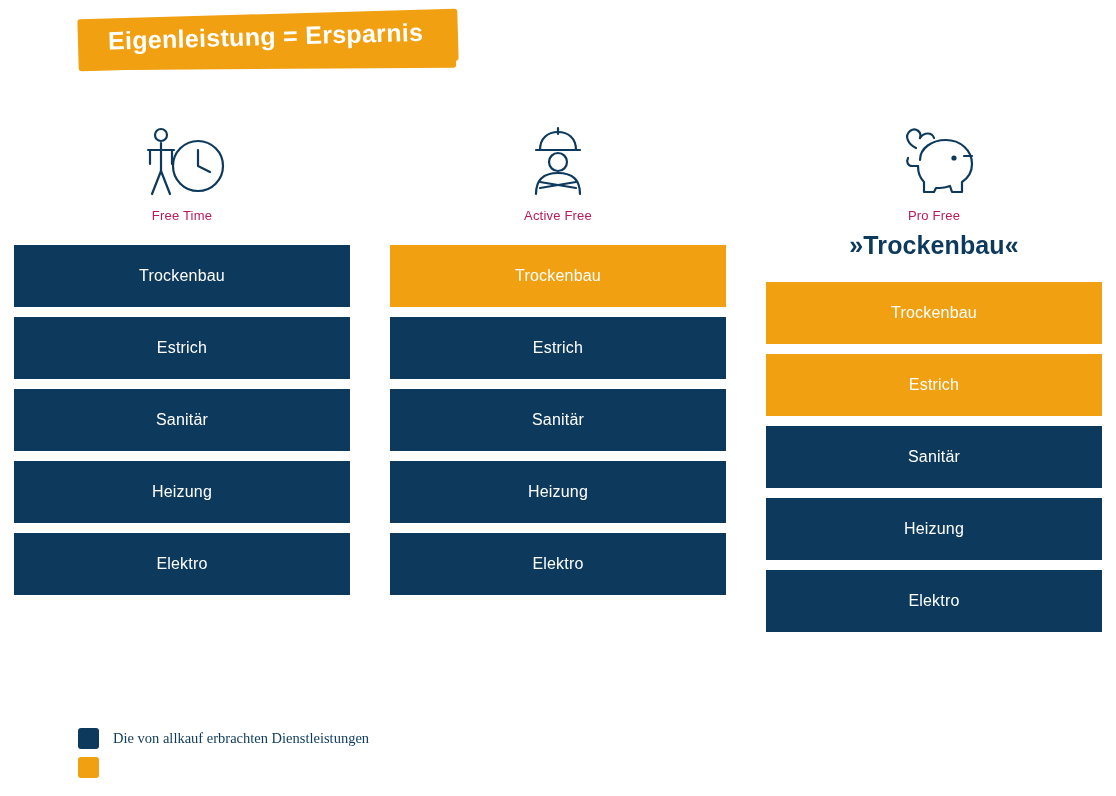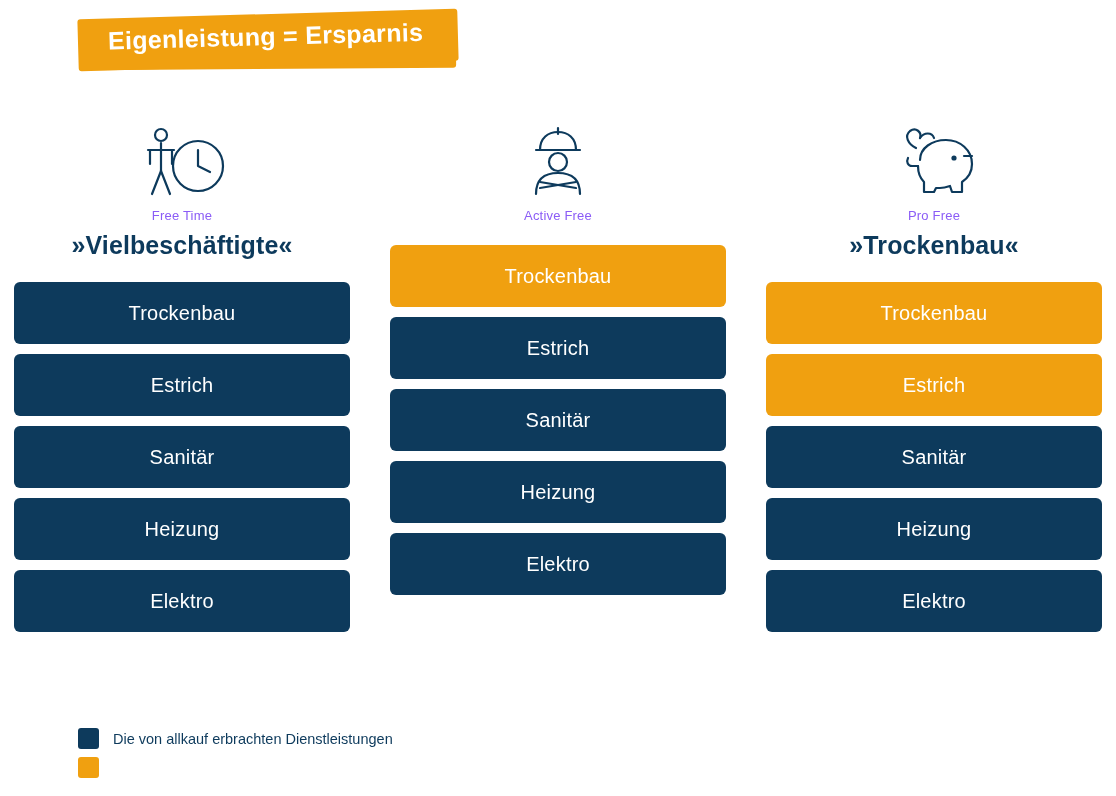--- a/index.html
+++ b/index.html
@@ -73,59 +73,60 @@
     align-items: center;
   }
   .icon-box {
     height: 86px;
     display: flex;
     align-items: center;
     justify-content: center;
   }
   .subtitle {
     font-size: 13px;
-    color: #8b5cf6;
+    color: #be185d;
     margin-top: 4px;
     letter-spacing: 0.2px;
   }
   .title {
     font-size: 25px;
     font-weight: bold;
     color: #0d3a5c;
     margin-top: 8px;
     letter-spacing: 0.1px;
   }
   .bars {
     margin-top: 22px;
     width: 336px;
     display: flex;
     flex-direction: column;
     gap: 10px;
   }
   .bar {
     height: 62px;
-    border-radius: 6px;
+    border-radius: 0;
     display: flex;
     align-items: center;
     justify-content: center;
     color: #ffffff;
-    font-size: 20px;
+    font-size: 16px;
     letter-spacing: 0.2px;
   }
   .bar.navy { background: #0d3a5c; }
   .bar.orange { background: #f0a010; }
 
   
   .legend {
     position: absolute;
     left: 78px;
     top: 728px;
     display: flex;
     flex-direction: column;
     gap: 8px;
+    font-family: Liberation Serif, serif;
   }
   .legend-row {
     display: flex;
     align-items: center;
     gap: 14px;
   }
   .legend-swatch {
     width: 21px;
     height: 21px;
     border-radius: 3px;
@@ -157,21 +158,20 @@
         <path d="M12 24 L38 24"></path>
         <path d="M14 24 L14 38"></path>
         <path d="M36 24 L36 38"></path>
         <path d="M25 45 L16 68"></path>
         <path d="M25 45 L34 68"></path>
         <circle cx="62" cy="40" r="25"></circle>
         <path d="M62 24 L62 40 L74 46"></path>
       </svg>
     </div>
     <div class="subtitle">Free Time</div>
-    <div class="title">»Vielbeschäftigte«</div>
     <div class="bars">
       <div class="bar navy">Trockenbau</div>
       <div class="bar navy">Estrich</div>
       <div class="bar navy">Sanitär</div>
       <div class="bar navy">Heizung</div>
       <div class="bar navy">Elektro</div>
     </div>
   </div>
 
   <div class="column">

